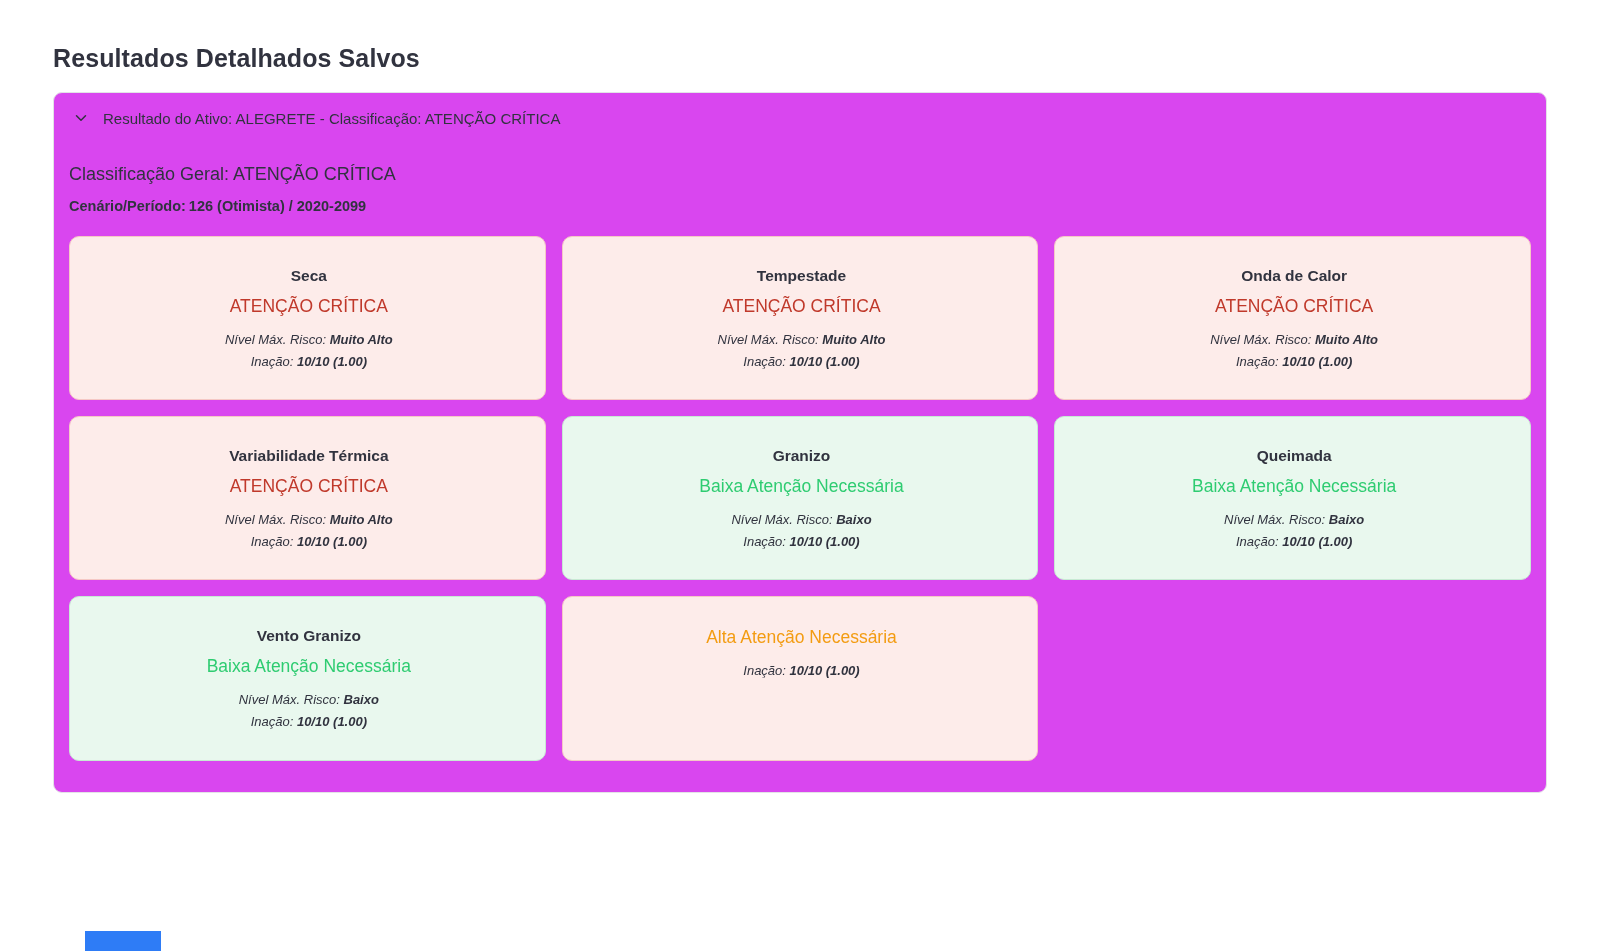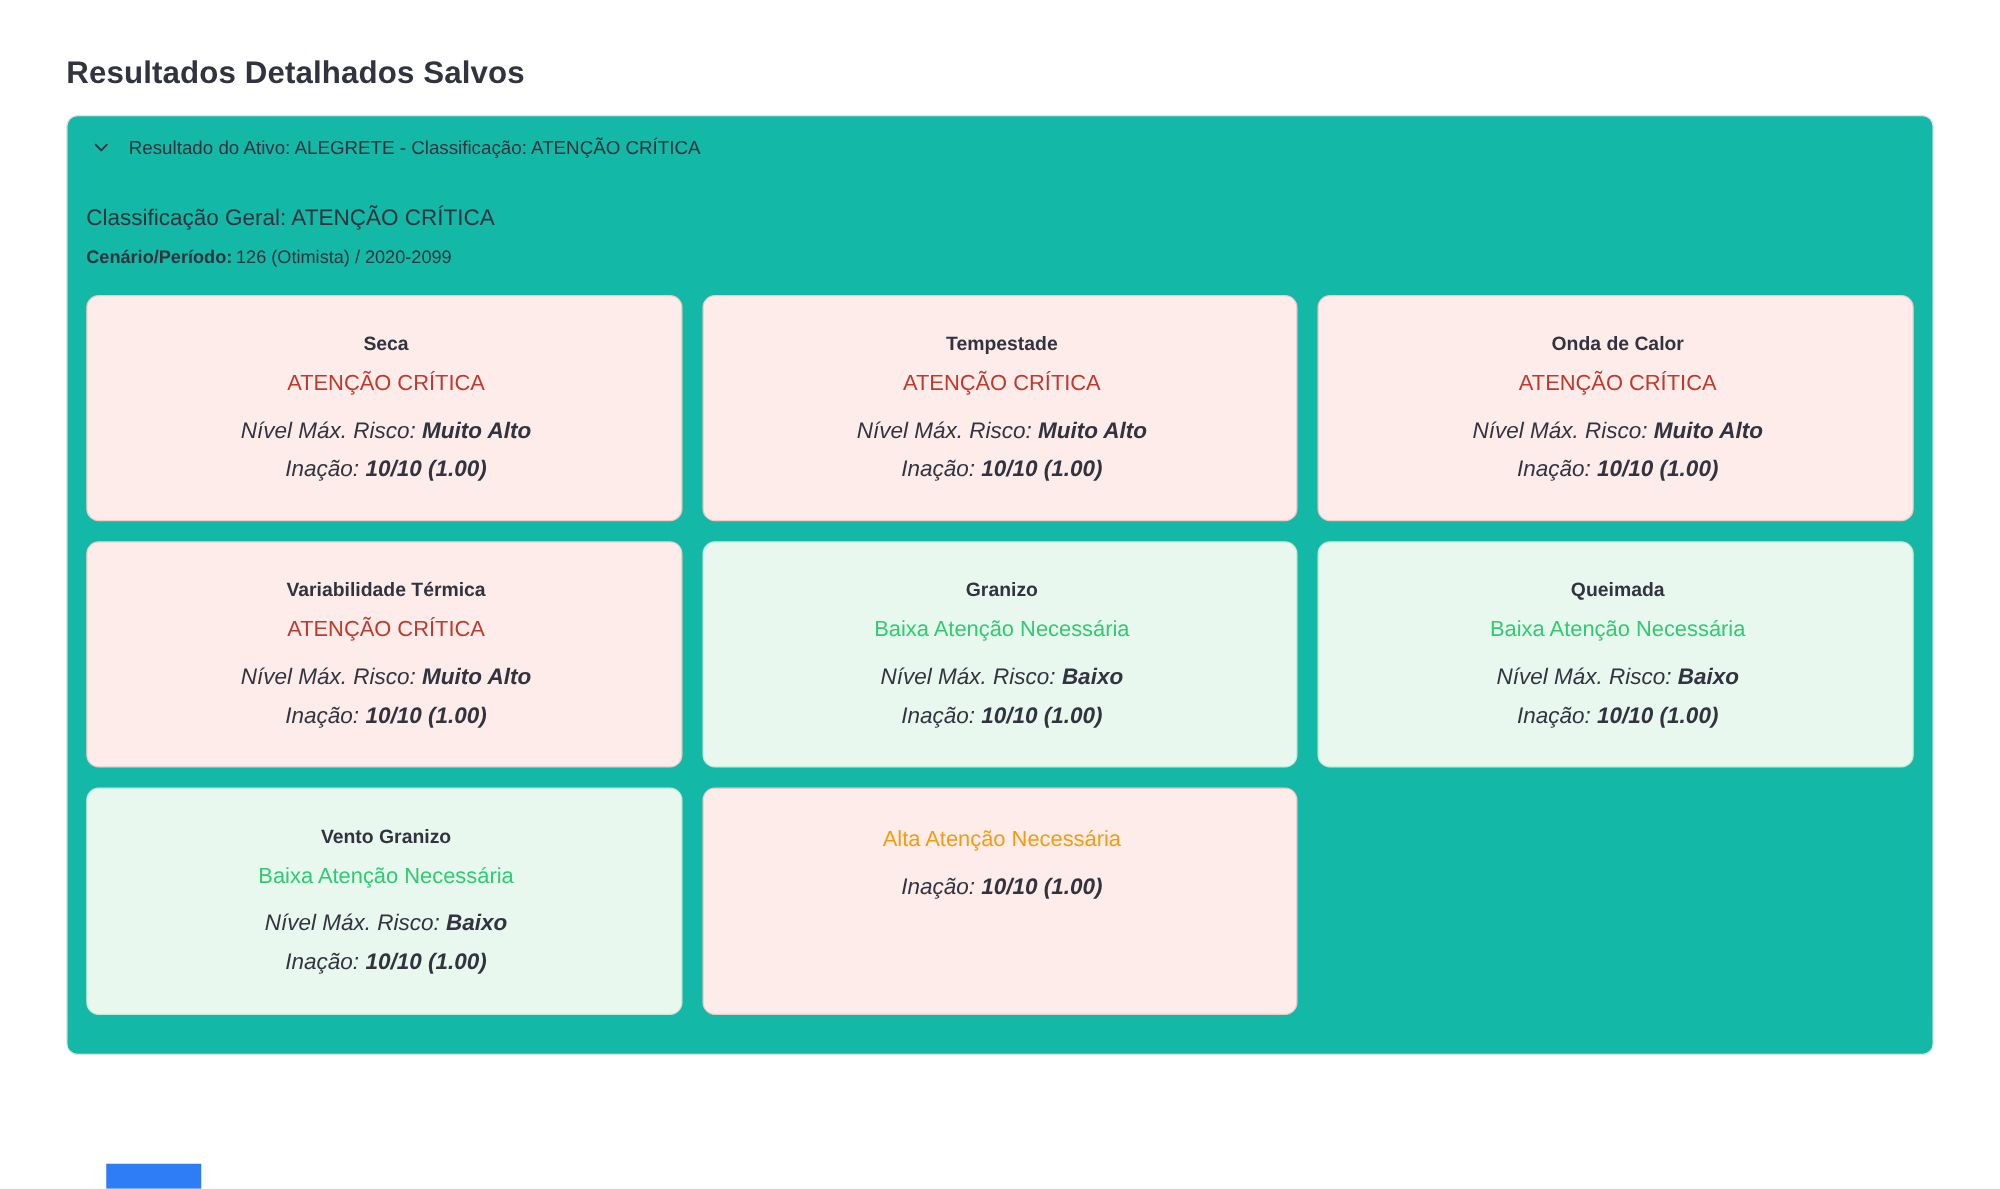--- a/index.html
+++ b/index.html
@@ -26,40 +26,40 @@
   .page { padding: 44px 53px 0 53px; }
   .page-title {
     font-size: 25px;
     font-weight: 700;
     margin: 0 0 19px 0;
     letter-spacing: 0.1px;
   }
   .expander {
     border: 1px solid var(--expander-border);
     border-radius: 9px;
-    background: #14b8a6;
+    background: #d946ef;
   }
   .expander-header {
     display: flex;
     align-items: center;
     gap: 13px;
     padding: 16px 18px;
     cursor: pointer;
     user-select: none;
   }
   .chevron { display: inline-flex; color: var(--text); }
   .chevron svg { display: block; }
   .expander-label { font-size: 15px; }
   .expander-body { padding: 0 15px 31px 15px; }
   .section-heading {
     font-size: 18px;
     font-weight: 400;
     margin: 21px 0 13px 0;
   }
-  .scenario { font-size: 14.5px; margin: 0 0 22px 0; }
+  .scenario { font-size: 14.5px; margin: 0 0 22px 0; font-weight: bold; }
   .scenario b { margin-right: 3px; }
   .cards-grid {
     display: grid;
     grid-template-columns: repeat(3, 1fr);
     gap: 16px;
   }
   .card {
     border-radius: 10px;
     border: 1px solid transparent;
     text-align: center;
@@ -81,21 +81,21 @@
   }
   .card-classification {
     font-size: 17.5px;
     font-weight: 400;
     margin-bottom: 12px;
   }
   .status-critical .card-classification { color: var(--critical-text); }
   .status-high .card-classification { color: var(--high-text); }
   .status-low .card-classification { color: var(--low-text); }
   .card-detail {
-    font-size: 18px;
+    font-size: 13px;
     font-style: italic;
     line-height: 1.7;
   }
   .card-detail b { font-weight: 700; }
   .footer-badge {
     position: absolute;
     left: 85px;
     bottom: 0;
     width: 76px;
     height: 20px;

